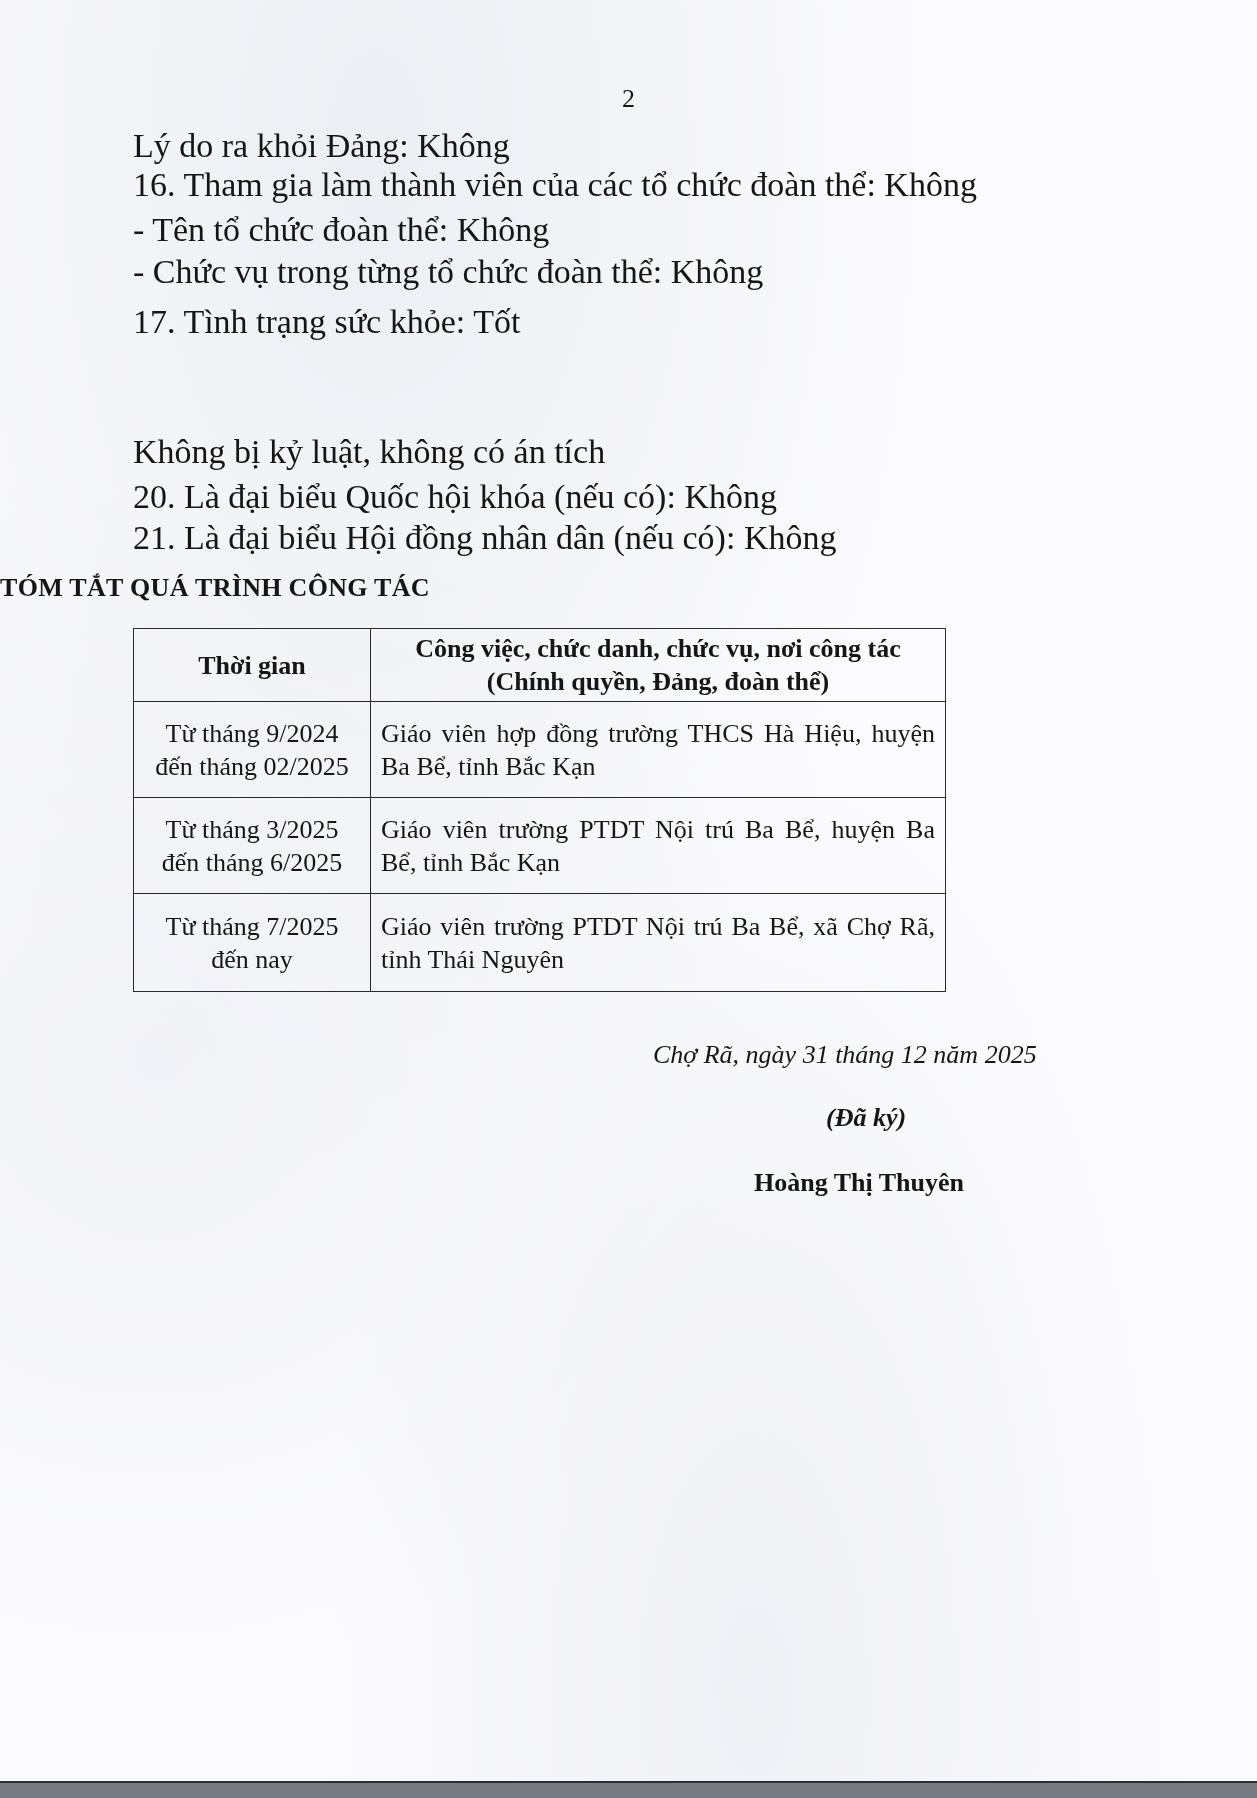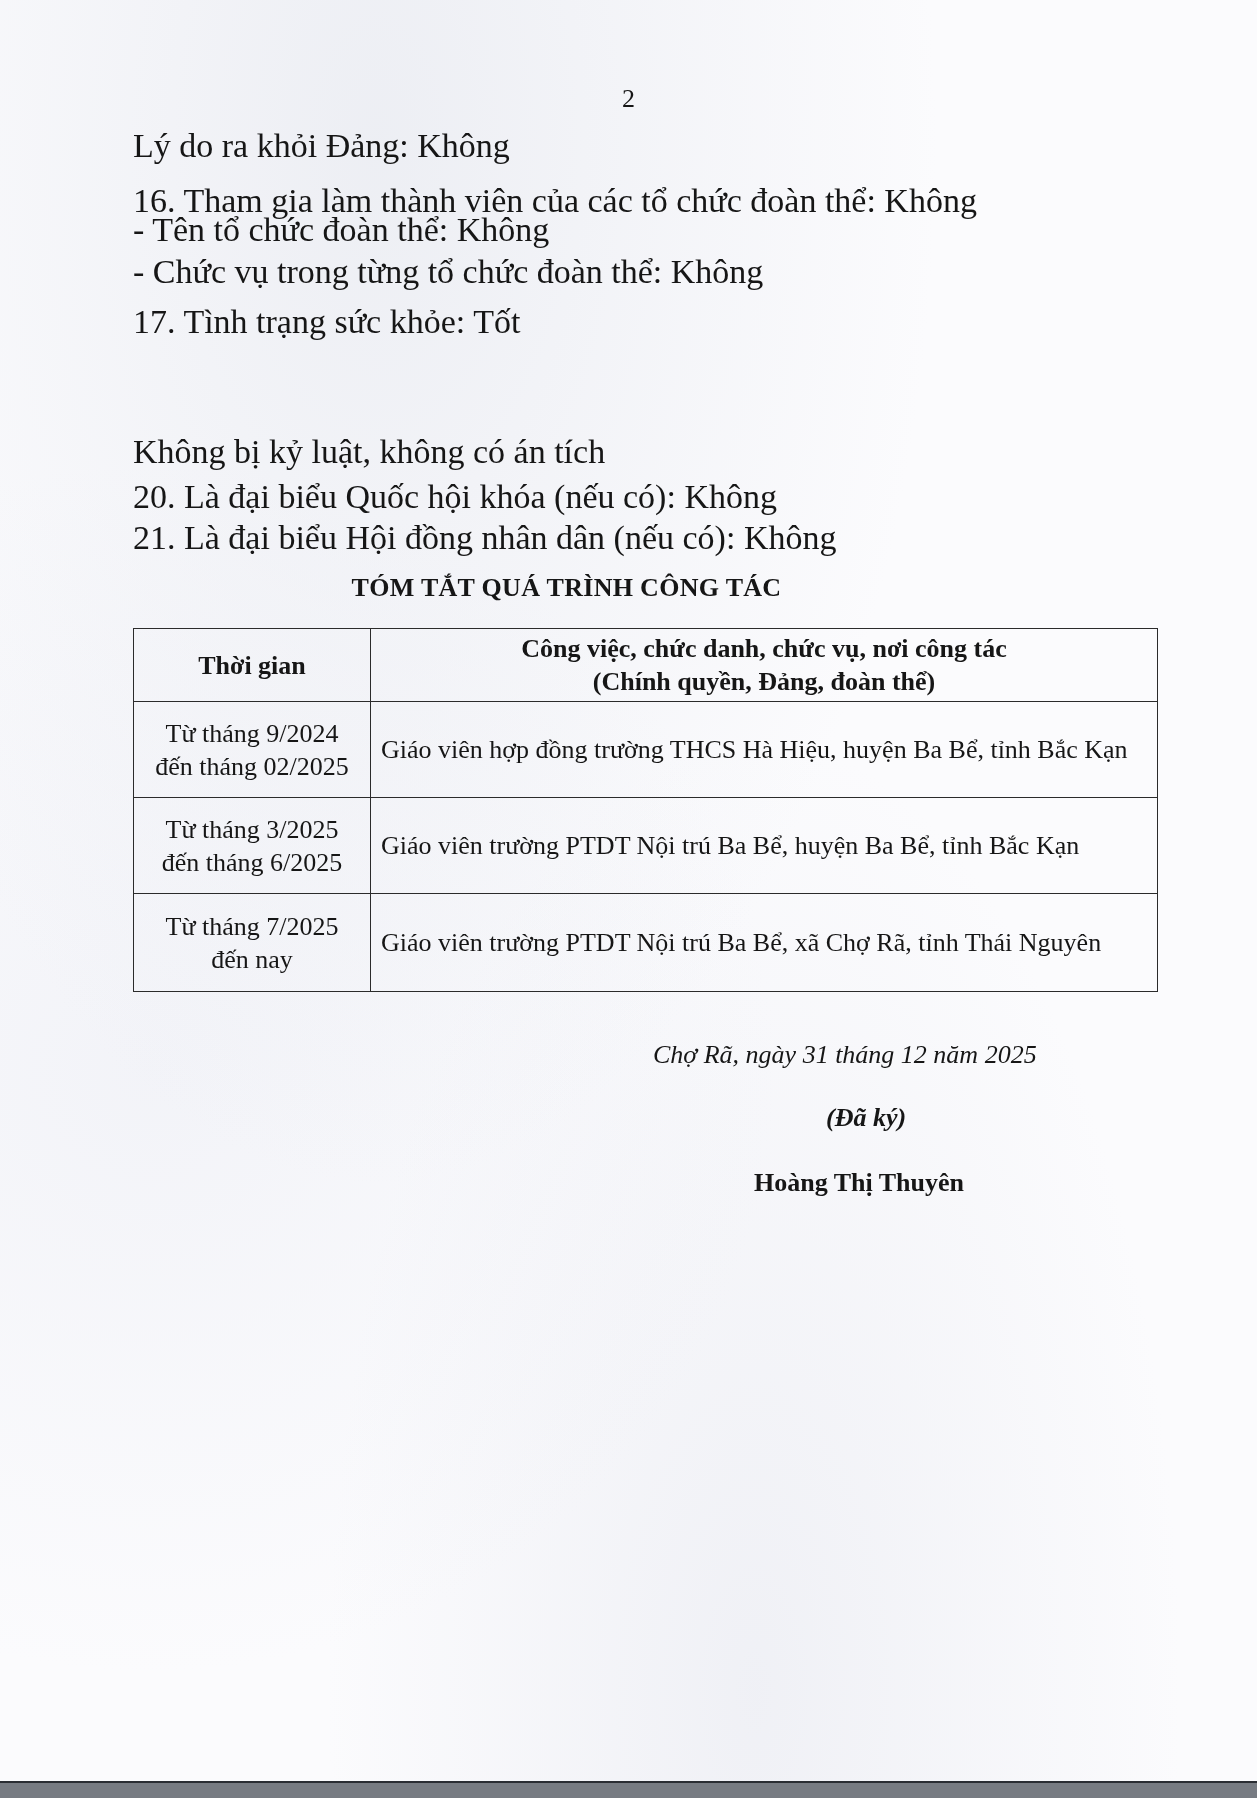--- a/index.html
+++ b/index.html
@@ -50,31 +50,31 @@
     left: 133px;
     font-size: 34px;
     line-height: 30px;
     white-space: nowrap;
   }
   .section-title {
     position: absolute;
     left: 0;
     width: 1133px;
     top: 573px;
-    text-align: center;
+    text-align: left;
     font-size: 26px;
     font-weight: bold;
     line-height: 30px;
     letter-spacing: 0.3px;
   }
   table.work {
     position: absolute;
     left: 133px;
     top: 628px;
-    width: 1025px;
+    width: 813px;
     border-collapse: collapse;
     font-size: 26px;
   }
   table.work th, table.work td {
     border: 1.5px solid #2b2b2b;
     padding: 0 10px;
     vertical-align: middle;
     line-height: 33px;
   }
   table.work th {
@@ -107,21 +107,21 @@
   .sig-name { left: 754px; top: 1138px; font-weight: bold; }
 </style>
 </head>
 <body>
 
 <div class="page">
 
   <div class="page-number">2</div>
 
   <div class="line" style="top:131px;">Lý do ra khỏi Đảng: Không</div>
-  <div class="line" style="top:186px;">16. Tham gia làm thành viên của các tổ chức đoàn thể: Không</div>
+  <div class="line" style="top:170px;">16. Tham gia làm thành viên của các tổ chức đoàn thể: Không</div>
   <div class="line" style="top:257px;">- Chức vụ trong từng tổ chức đoàn thể: Không</div>
   <div class="line" style="top:215px;">- Tên tổ chức đoàn thể: Không</div>
   <div class="line" style="top:307px;">17. Tình trạng sức khỏe: Tốt</div>
   <div class="line" style="top:437px;">Không bị kỷ luật, không có án tích</div>
   <div class="line" style="top:482px;">20. Là đại biểu Quốc hội khóa (nếu có): Không</div>
   <div class="line" style="top:523px;">21. Là đại biểu Hội đồng nhân dân (nếu có): Không</div>
 
   <div class="section-title">TÓM TẮT QUÁ TRÌNH CÔNG TÁC</div>
 
   <table class="work">

